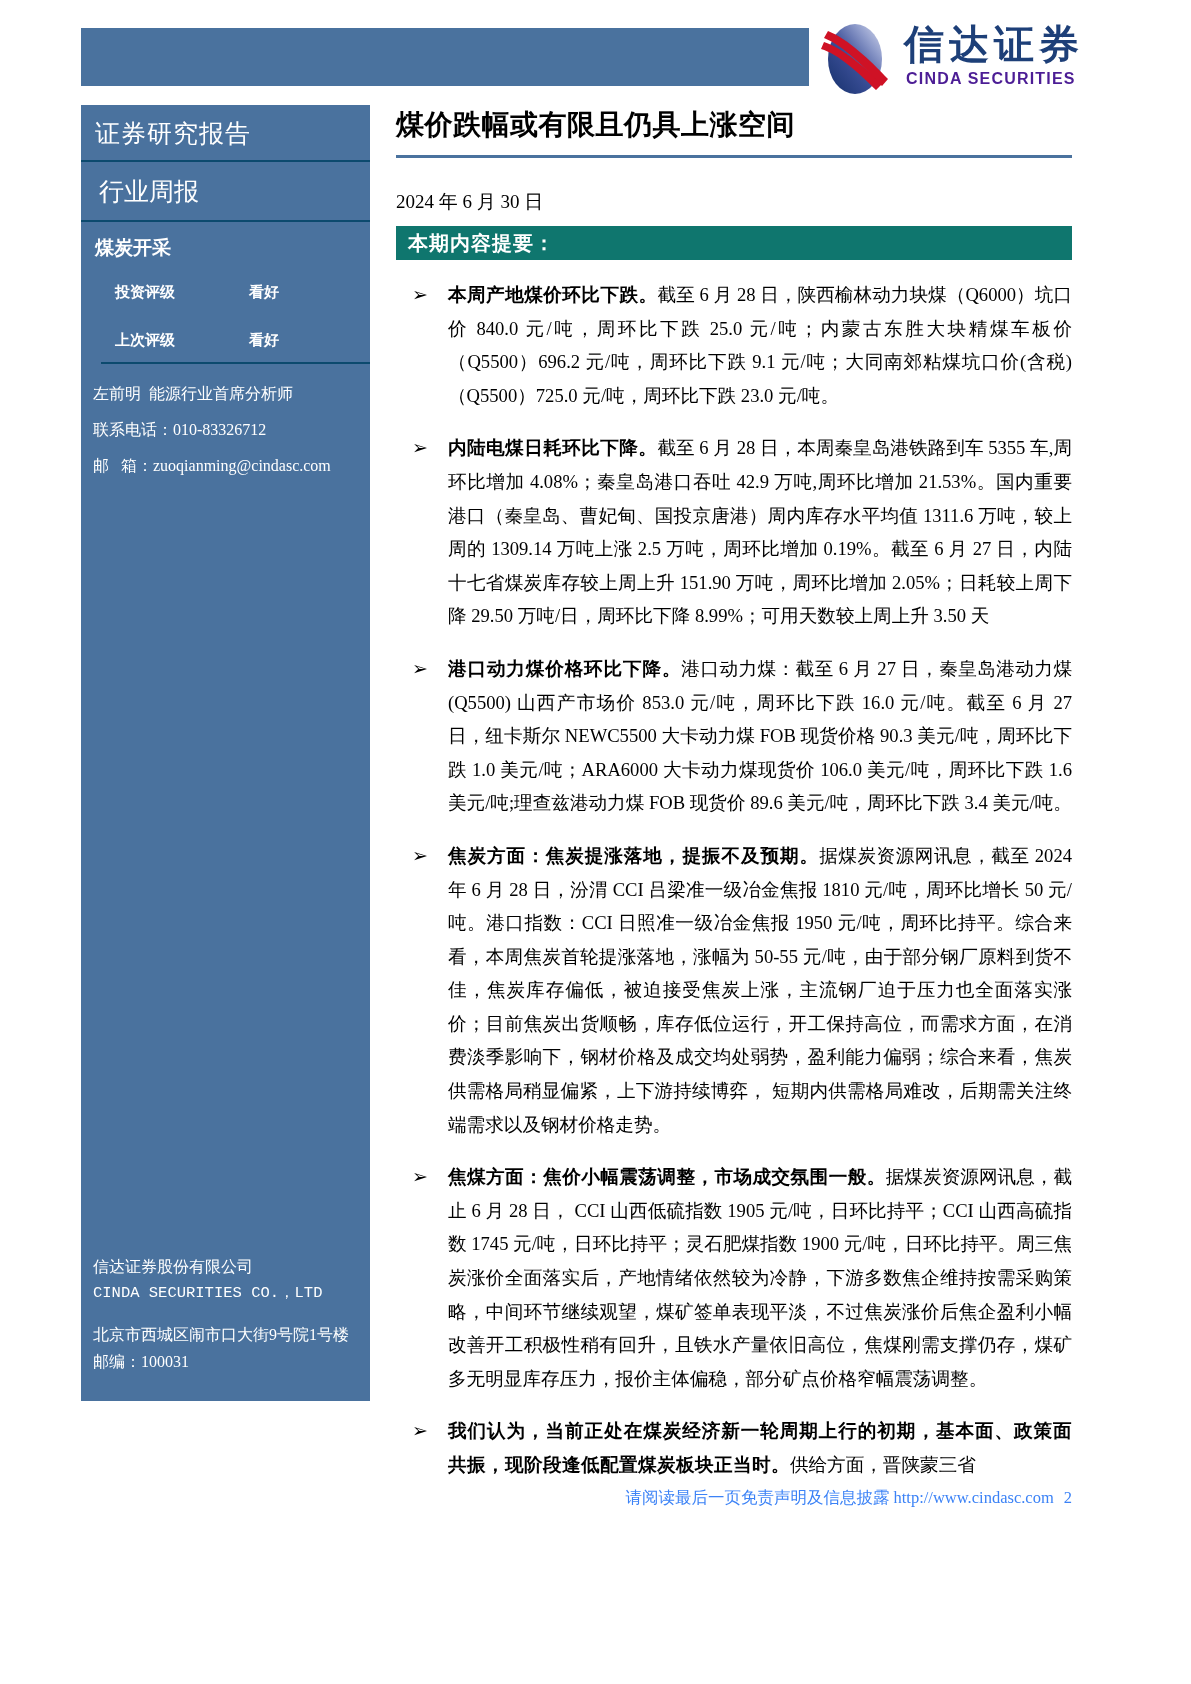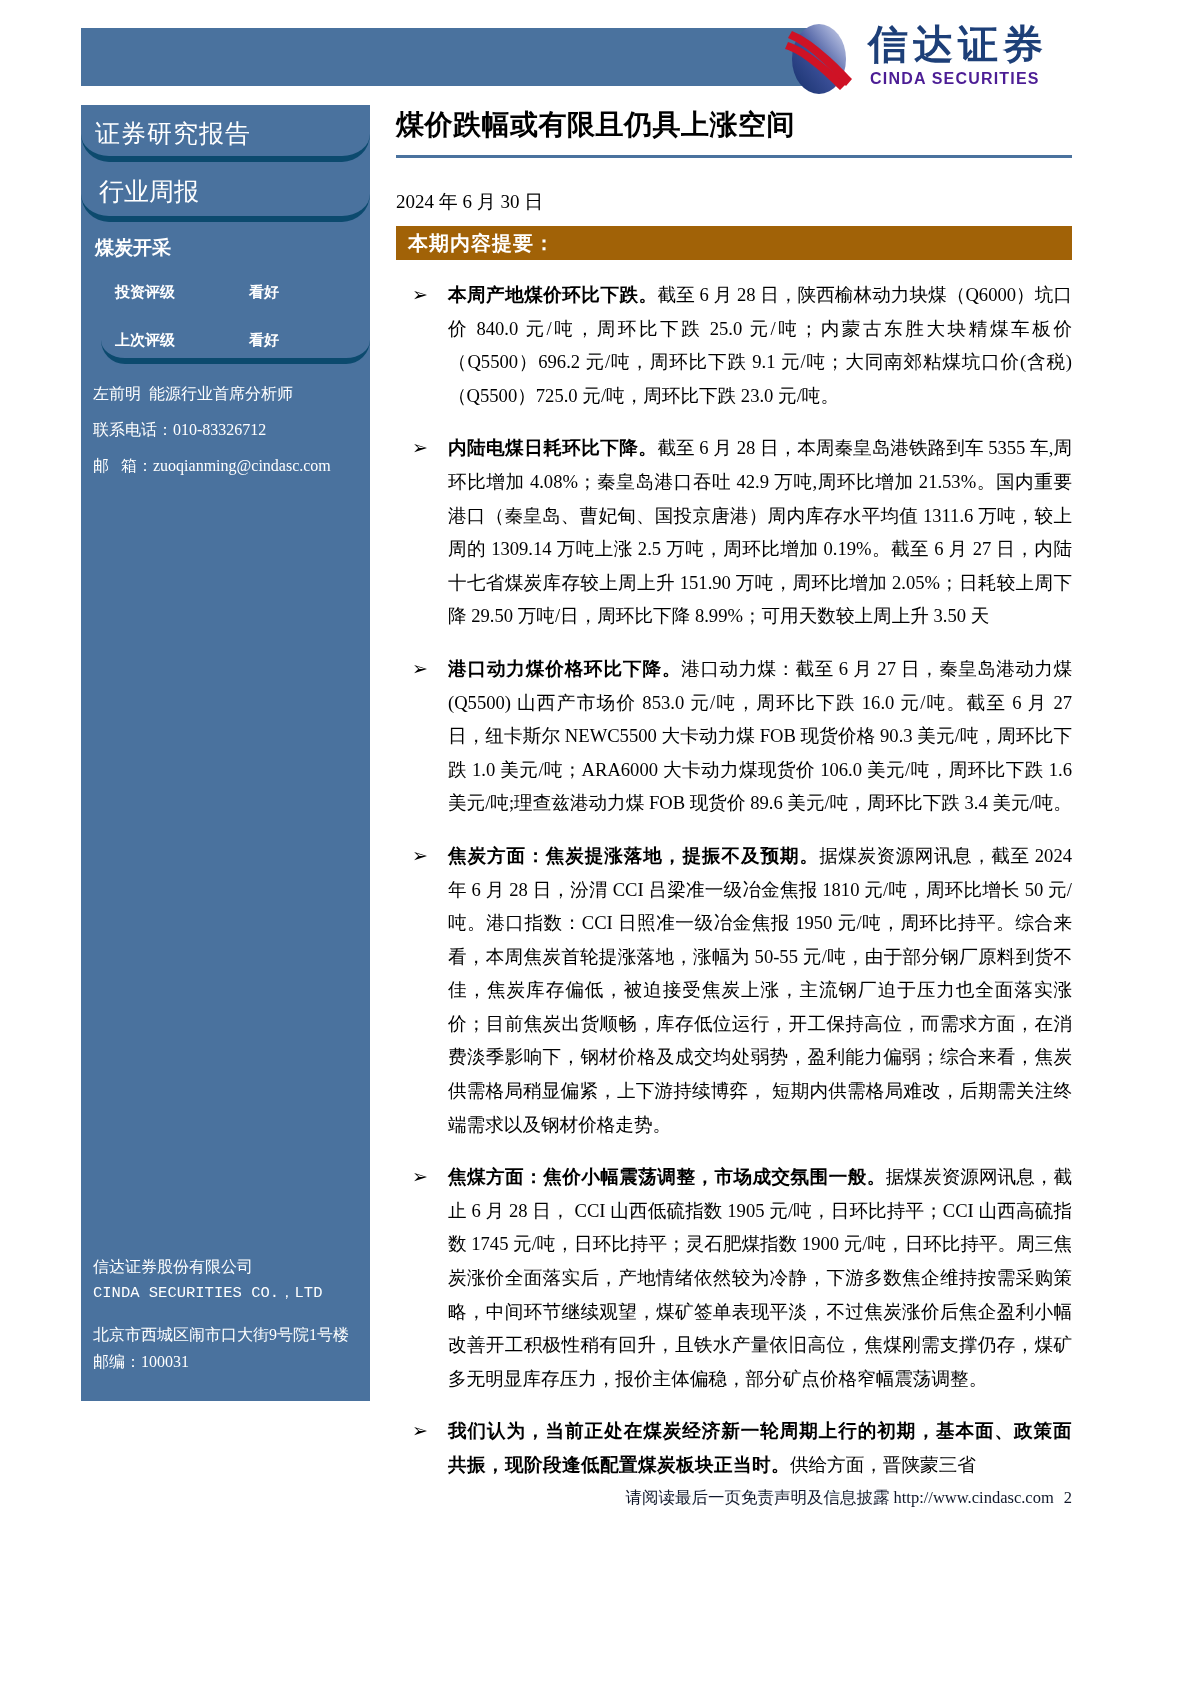--- a/index.html
+++ b/index.html
@@ -20,21 +20,21 @@
   .header-band {
     position: absolute;
     left: 81px;
     top: 28px;
     width: 728px;
     height: 58px;
     background: #4a729e;
   }
   .logo-wrap {
     position: absolute;
-    left: 782px;
+    left: 818px;
     top: 18px;
     width: 300px;
     height: 80px;
     text-decoration: underline;
   }
   .logo-mark {
     position: absolute;
     left: 0;
     top: 4px;
     width: 74px;
@@ -71,22 +71,21 @@
     height: 1296px;
     background: #4a729e;
   }
   .sb-row {
     position: relative;
     box-sizing: border-box;
     padding: 0 0 0 14px;
     color: #ffffff;
   }
   .sb-divider {
-    border-bottom: 6px solid #0c4a6e;
-    border-radius: 28px;
+    border-bottom: 2px solid #0c4a6e;
   }
   .sb-title {
     height: 57px;
     line-height: 57px;
     font-size: 25px;
     letter-spacing: 1px;
   }
   .sb-title2 {
     height: 57px;
     line-height: 57px;
@@ -164,21 +163,21 @@
     margin-top: 2px;
   }
   .doc-date {
     text-align: left;
     font-size: 19px;
     line-height: 40px;
     padding-top: 24px;
     padding-right: 2px;
   }
   .section-band {
-    background: #a16207;
+    background: #0f766e;
     color: #fff;
     font-family: "Liberation Sans", sans-serif;
     font-weight: bold;
     font-size: 20px;
     height: 34px;
     line-height: 34px;
     padding-left: 12px;
     margin-top: 4px;
     letter-spacing: 1px;
   }
@@ -213,21 +212,21 @@
   .bullet.all-bold .lead { font-weight: bold; }
 
   
   .footer {
     position: absolute;
     left: 396px;
     top: 1487px;
     width: 676px;
     text-align: right;
     font-size: 16.5px;
-    color: #0f172a;
+    color: #3b82f6;
   }
   .footer .pg { padding-left: 10px; }
 </style>
 </head>
 <body>
 
 <div class="header-band"></div>
 
 <div class="logo-wrap">
   <svg class="logo-mark" viewBox="0 0 74 74">

